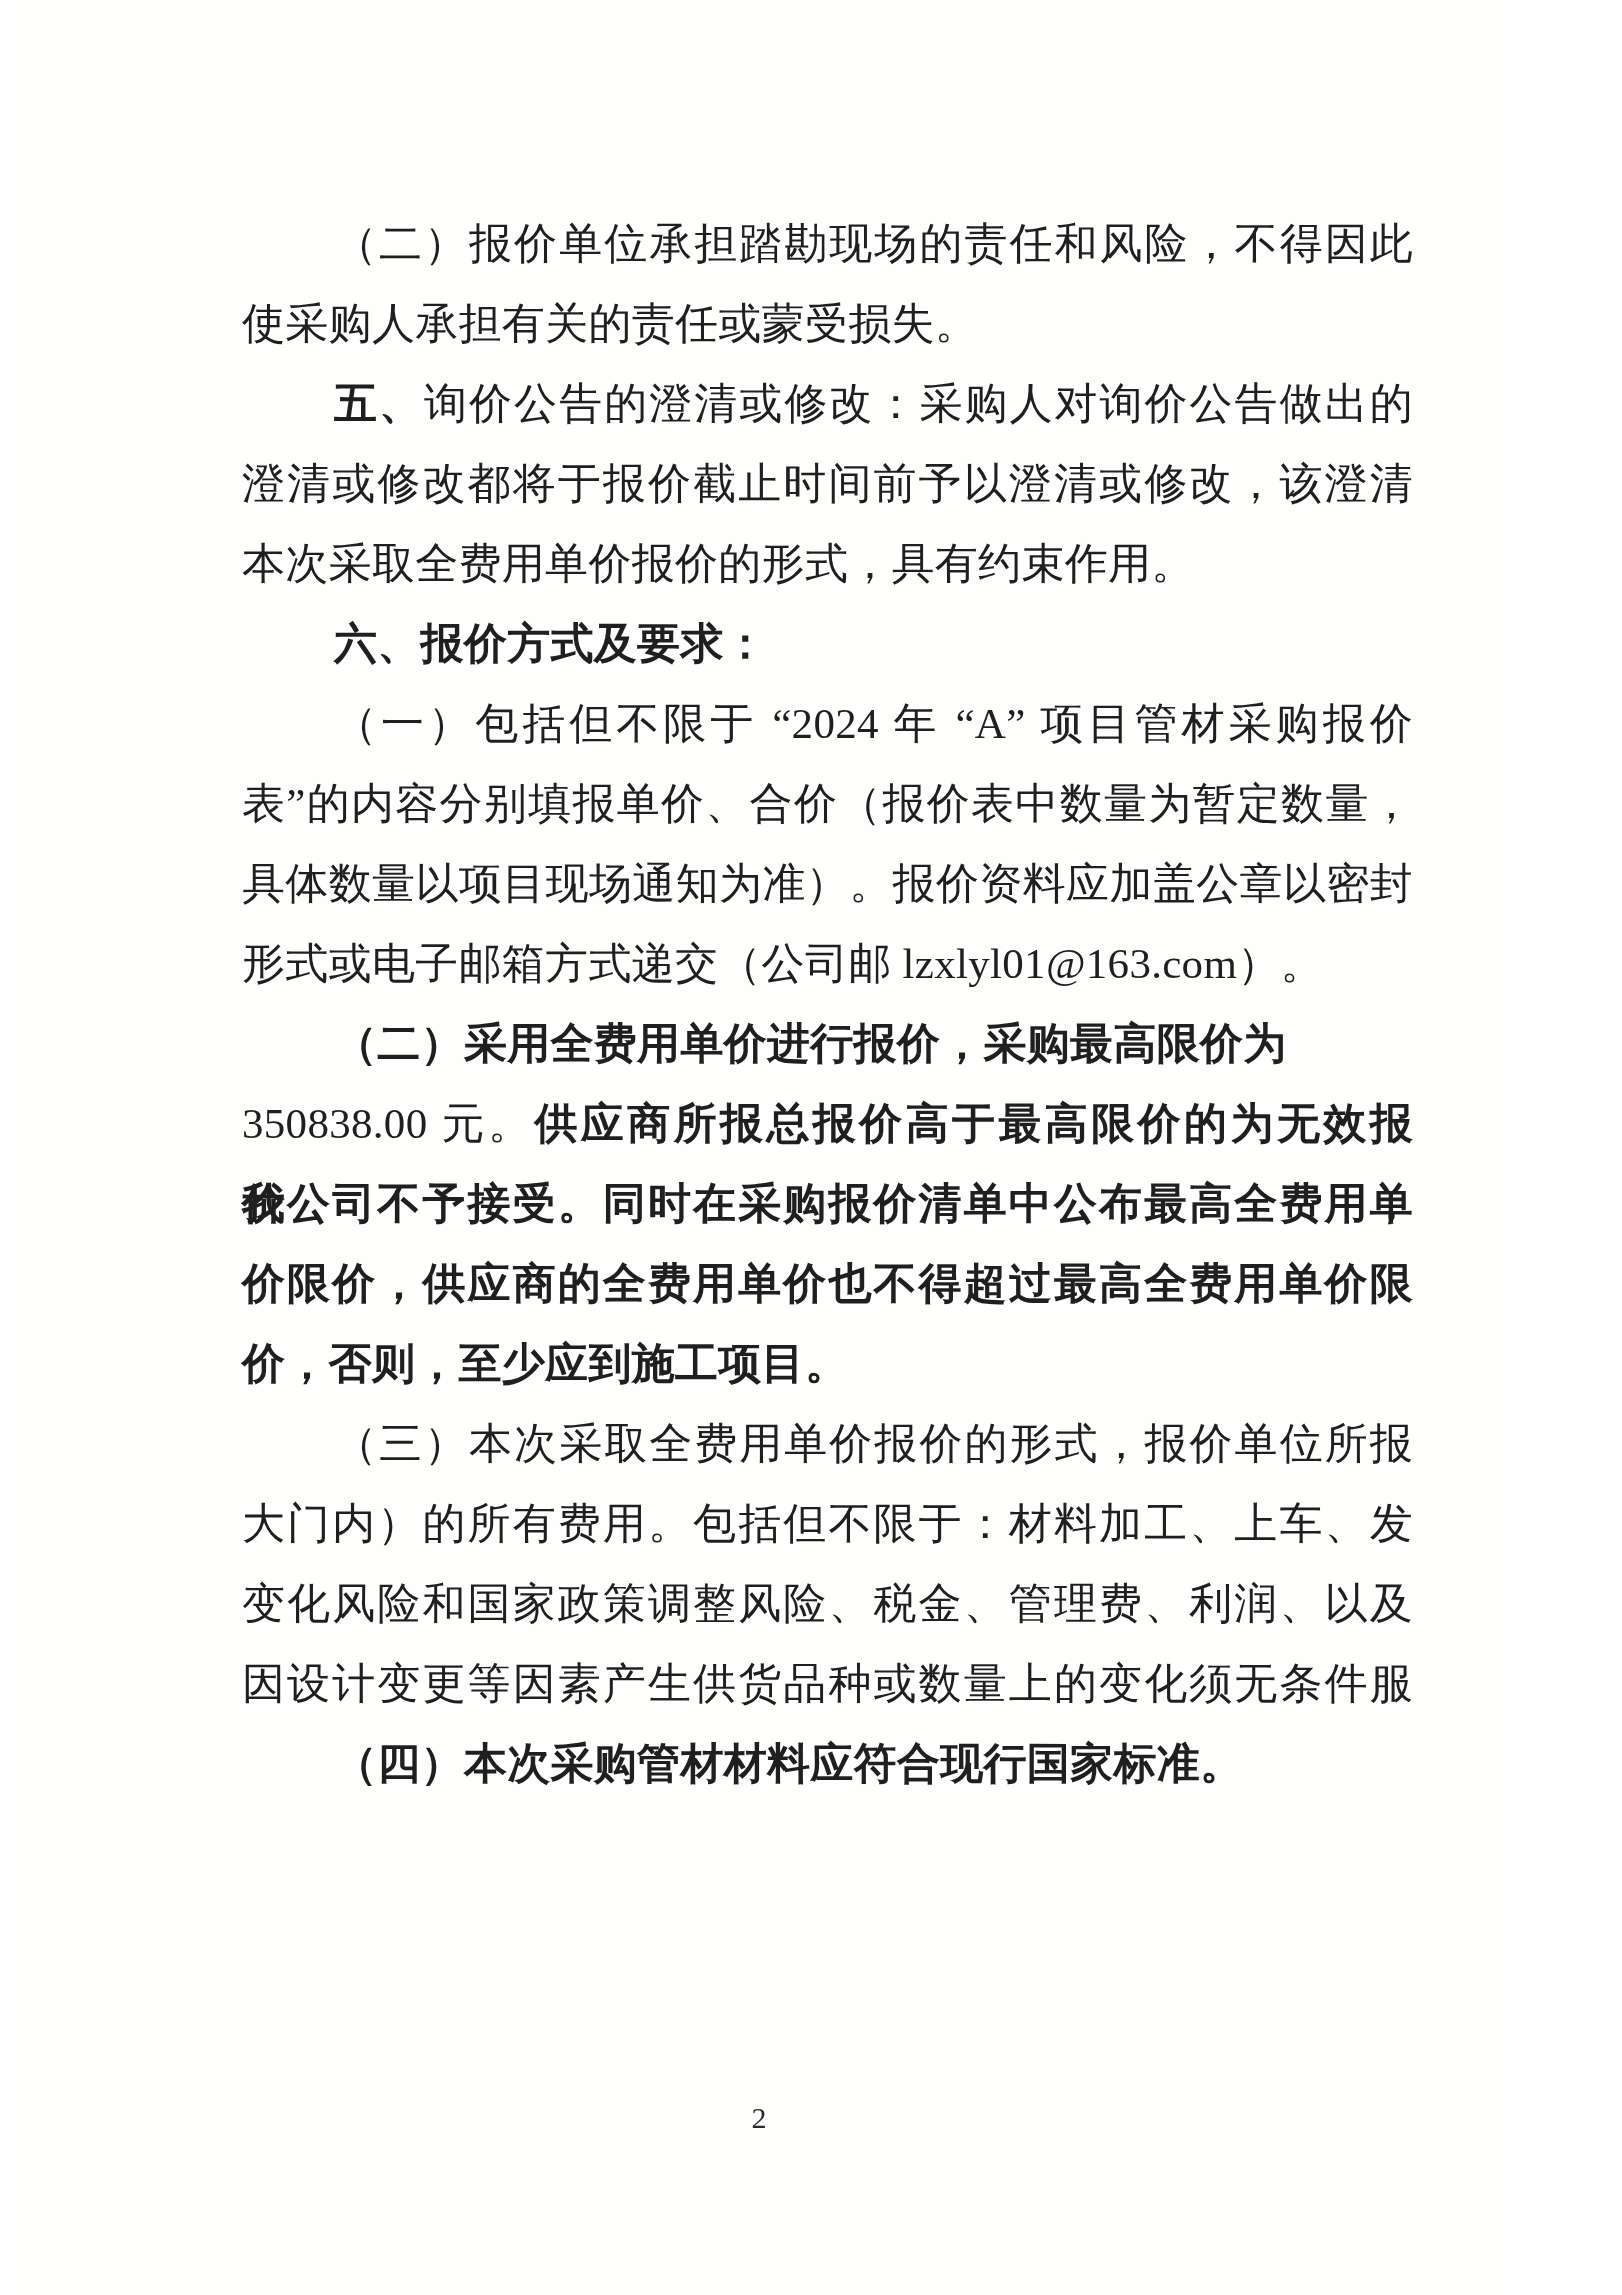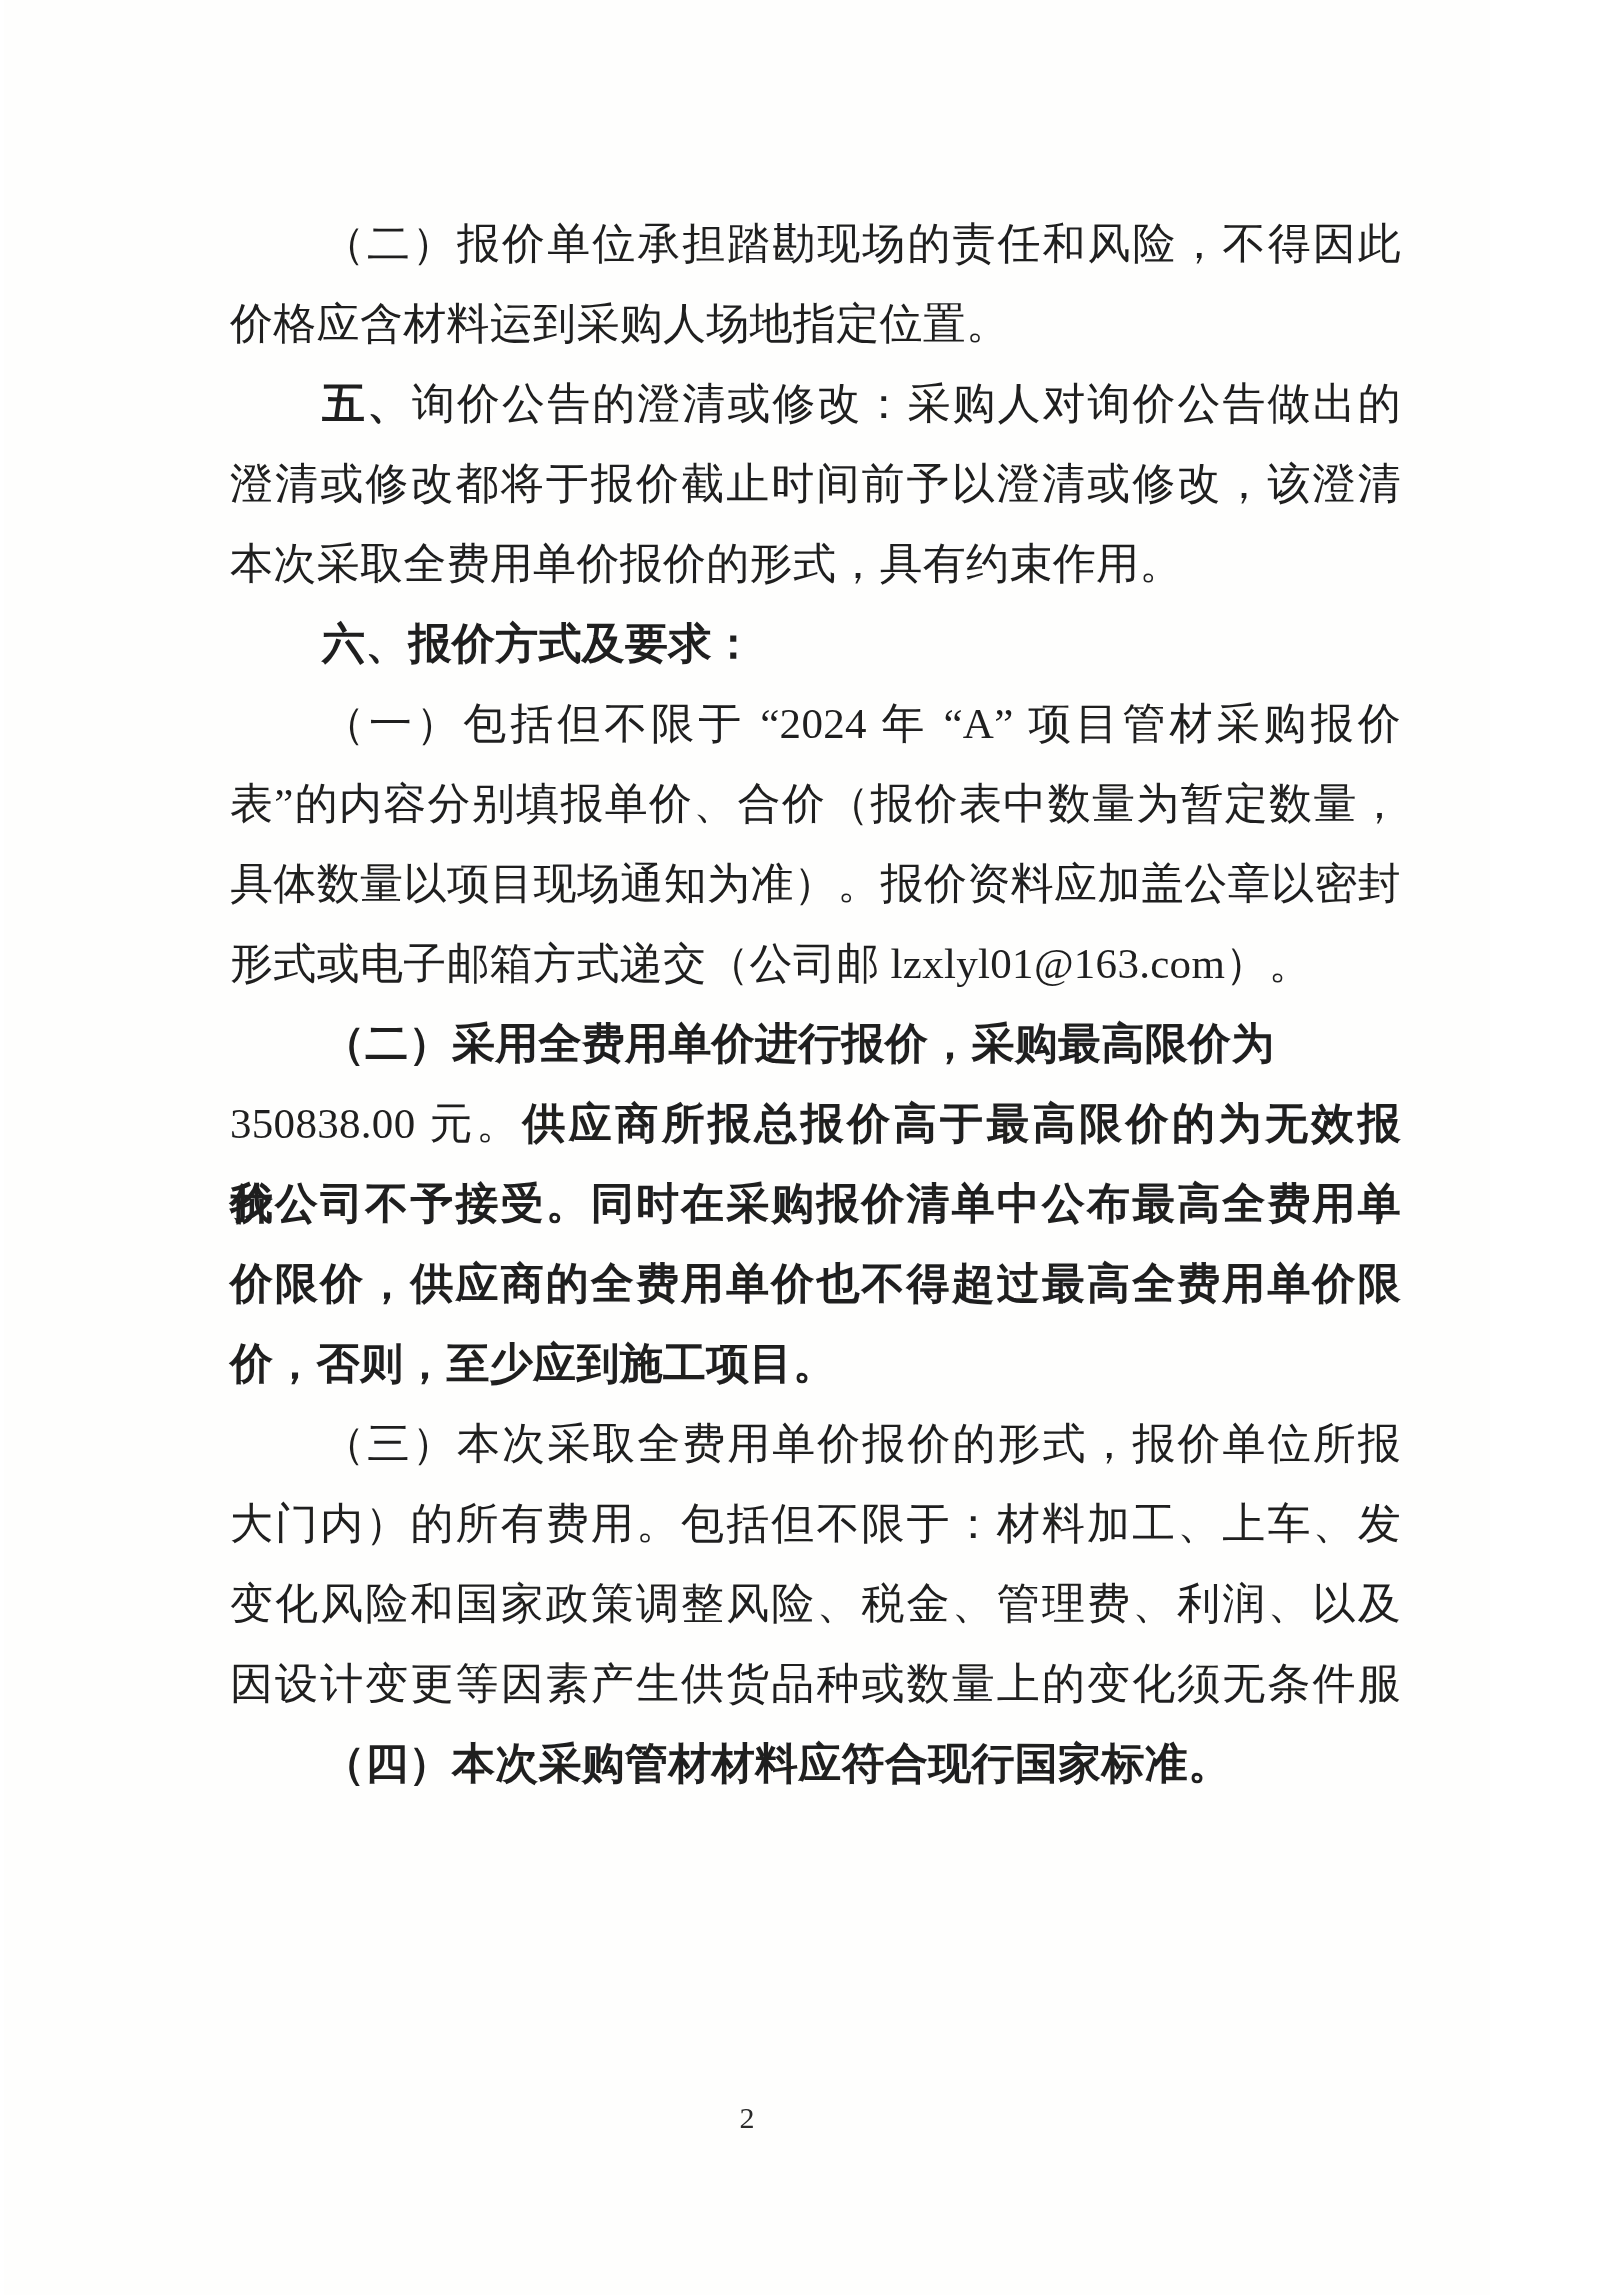--- a/index.html
+++ b/index.html
@@ -9,21 +9,21 @@
   body {
     width: 1623px;
     height: 2295px;
     background: #ffffff;
     position: relative;
     font-family: "Liberation Serif", serif;
     color: #1f1f1f;
   }
   .page {
     position: absolute;
-    left: 4px; top: 0;
+    left: 16px; top: 0;
     width: 1486px;
     height: 2295px;
     background: #fefefdff;
     overflow: hidden;
   }
   .body-text {
     position: absolute;
     left: 226px;
     top: 204px;
     width: 1171px;
@@ -62,21 +62,21 @@
     line-height: 42px;
     color: #2a2a2a;
   }
 </style>
 </head>
 <body>
 
 <div class="page">
   <div class="body-text">
       <div class="line indent fill"><span class="">（二）报价单位承担踏勘现场的责任和风险，不得因此</span></div>
-      <div class="line"><span class="">价格应含材料运到采购人场地指定位置。</span></div>
+      <div class="line"><span class="">使采购人承担有关的责任或蒙受损失。</span></div>
       <div class="line indent fill"><span class="b">五、</span><span class="">询价公告的澄清或修改：采购人对询价公告做出的</span></div>
       <div class="line fill"><span class="">澄清或修改都将于报价截止时间前予以澄清或修改，该澄清</span></div>
       <div class="line"><span class="">本次采取全费用单价报价的形式，具有约束作用。</span></div>
       <div class="line indent"><span class="b">六、报价方式及要求：</span></div>
       <div class="line indent fill"><span class="">（一）包括但不限于 </span><span class=" latin">“2024</span><span class=""> 年 </span><span class=" latin">“A”</span><span class=""> 项目管材采购报价</span></div>
       <div class="line fill"><span class="">表”的内容分别填报单价、合价（报价表中数量为暂定数量，</span></div>
       <div class="line fill"><span class="">具体数量以项目现场通知为准）。报价资料应加盖公章以密封</span></div>
       <div class="line"><span class="">形式或电子邮箱方式递交（公司邮 </span><span class=" latin">lzxlyl01@163.com</span><span class="">）。</span></div>
       <div class="line indent"><span class="b">（二）采用全费用单价进行报价，采购最高限价为</span></div>
       <div class="line fill"><span class=" latin">350838.00</span><span class=""> 元。</span><span class="b">供应商所报总报价高于最高限价的为无效报价，</span></div>

